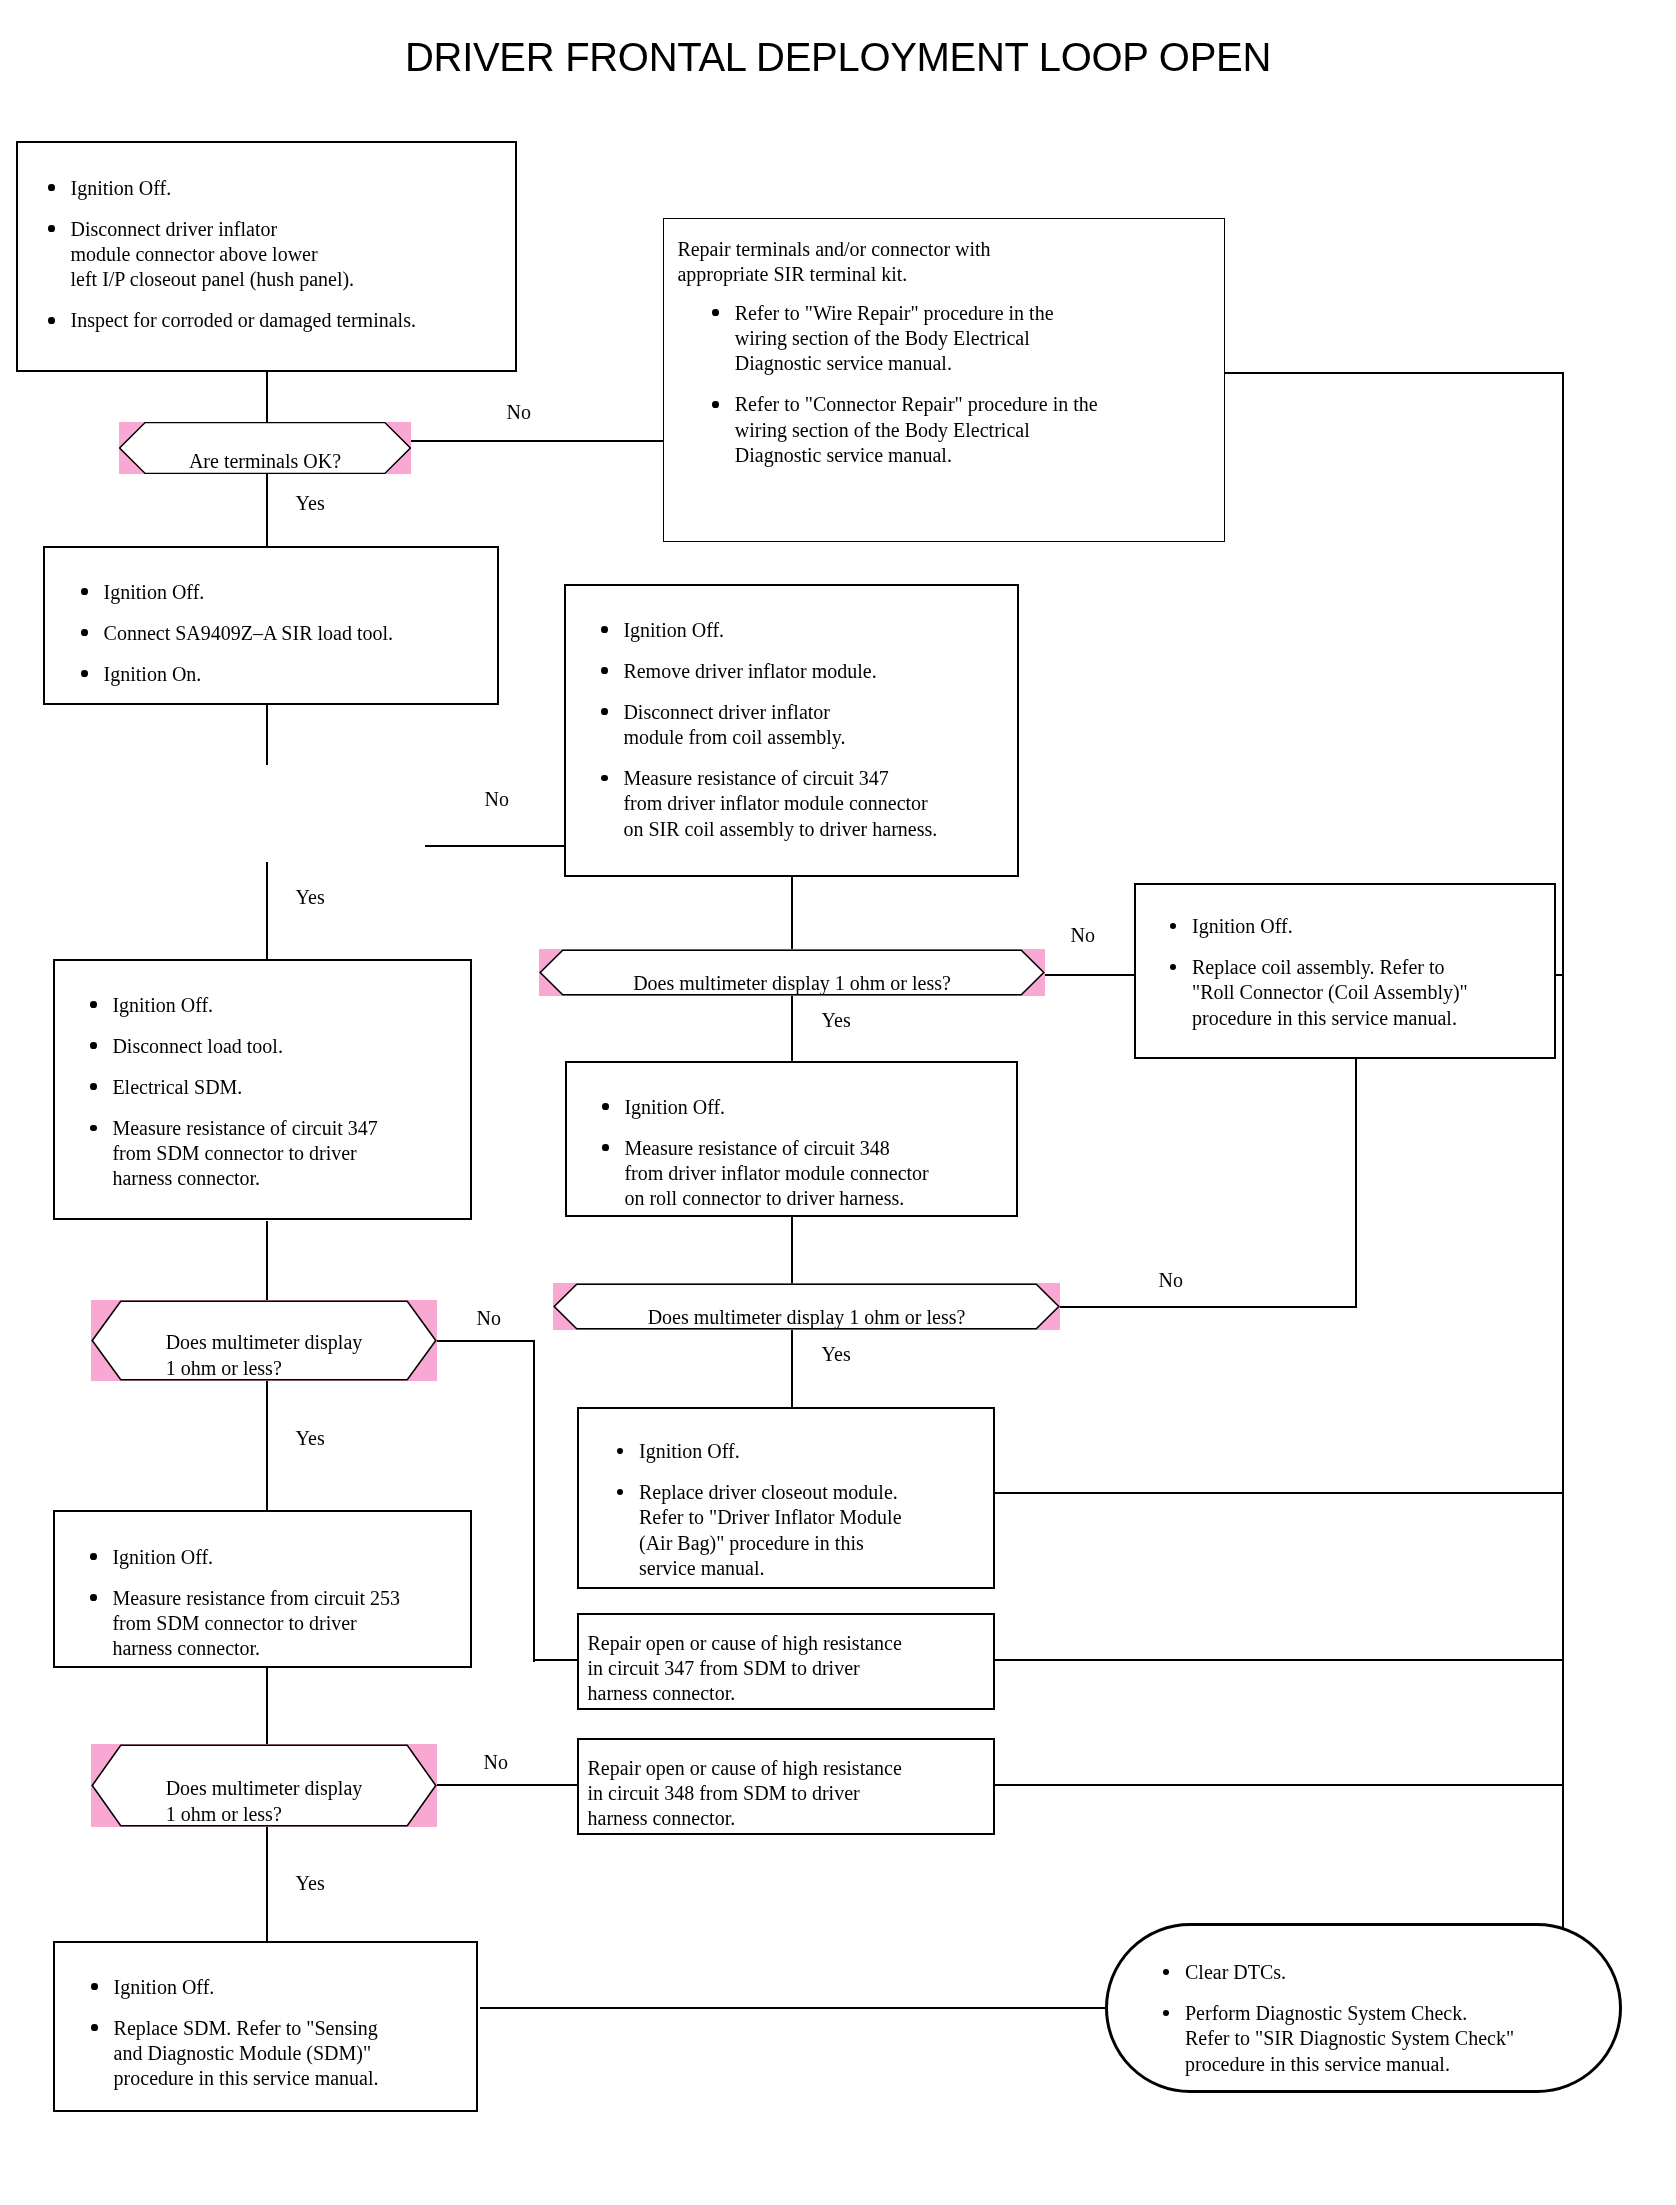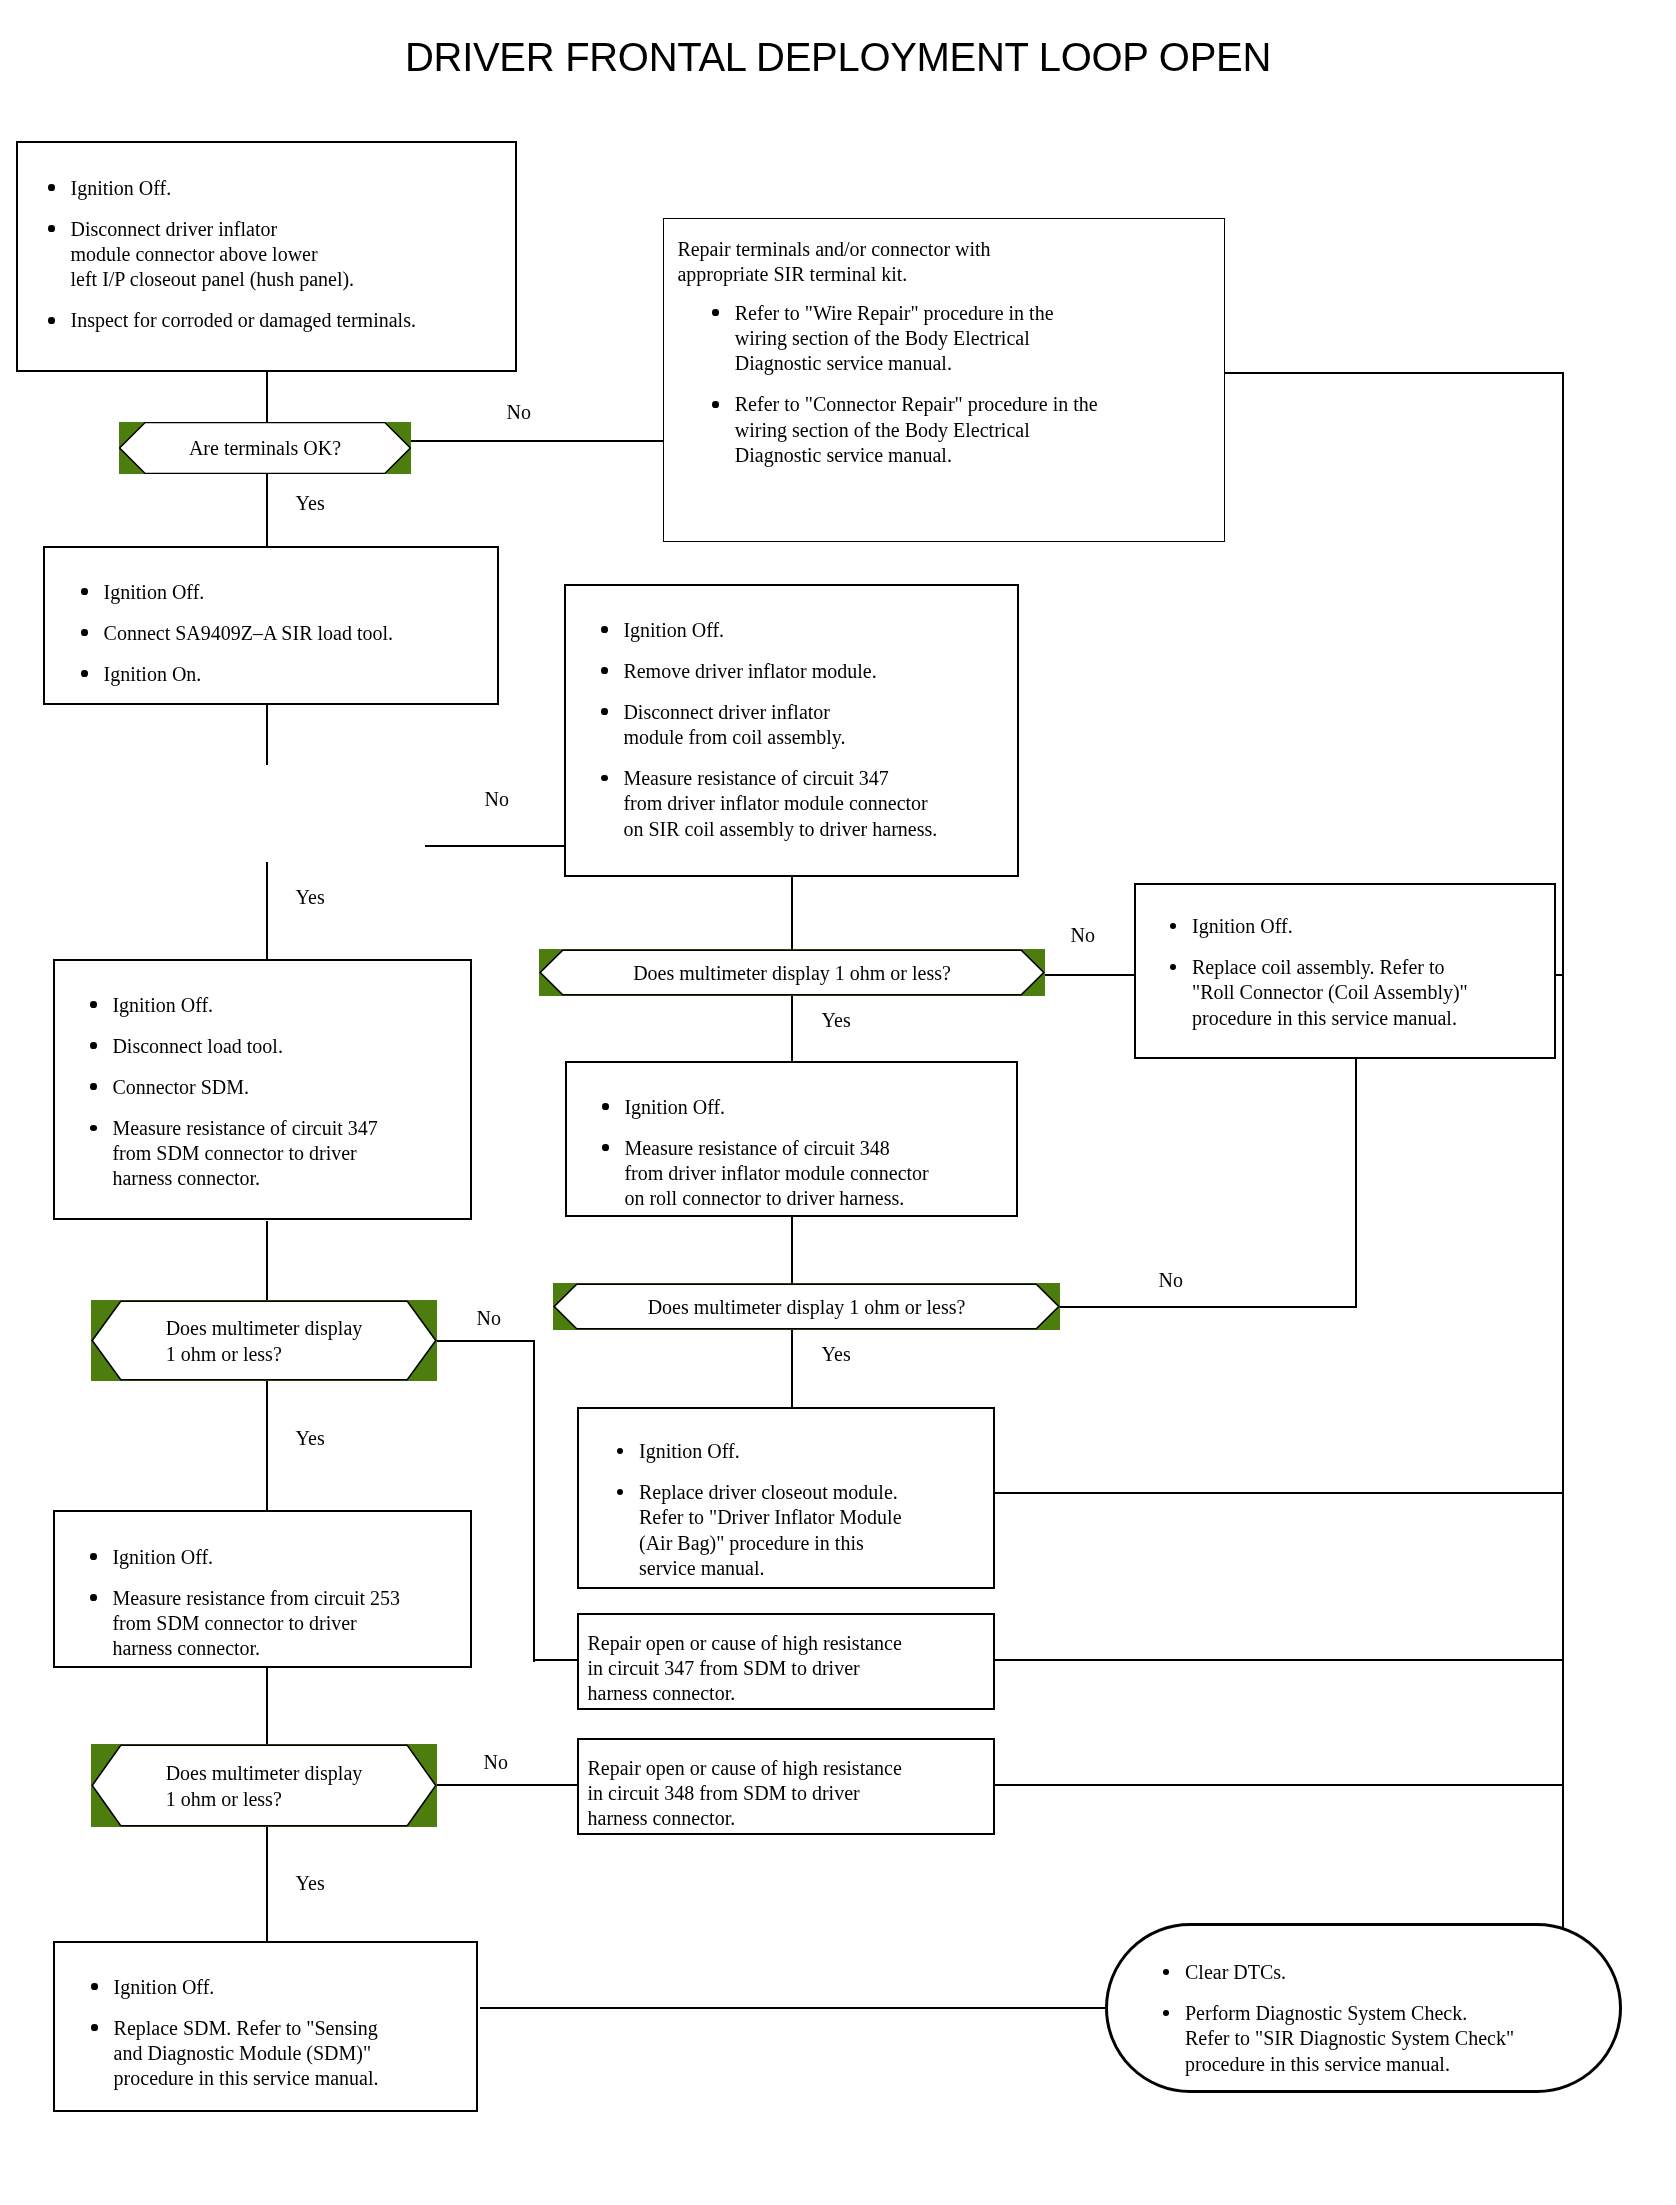--- a/index.html
+++ b/index.html
@@ -29,22 +29,22 @@
   ul.bl > li:last-child{margin-bottom:0;}
   ul.bl > li::before{
     content:"";position:absolute;left:9.7px;top:8.5px;
     width:6.7px;height:6.7px;border-radius:50%;background:#000;
   }
   p.plain{margin:0 0 13.4px 0;font-size:20px;line-height:1.26;}
   p.plain:last-child{margin-bottom:0;}
 
   
   .hex{
-    position:absolute;box-sizing:border-box;background:#4d7c0f;
-    display:flex;align-items:center;justify-content:center;
+    position:absolute;box-sizing:border-box;background:#f9a8d4;
+    display:flex;align-items:flex-end;justify-content:center;
     text-align:center;font-size:20px;line-height:1.3;
     z-index:6;
   }
   .hex svg{position:absolute;left:0;top:0;width:100%;height:100%;}
   .hex .htxt{position:relative;z-index:2;padding:0 34px;}
 
   
   .term{
     position:absolute;box-sizing:border-box;background:#fff;
     border:3px solid #000;border-radius:97px;
@@ -190,21 +190,21 @@
       <li style="white-space: pre-line;">Replace coil assembly.  Refer to
 "Roll Connector (Coil Assembly)"
 procedure in this service manual.</li>
     </ul>
   </div>
 
   <div class="box" style="left:53px;top:959px;width:419px;height:261px;padding:19.5px 9.7px 0 13.4px;">
     <ul class="bl">
       <li style="white-space: pre-line;">Ignition Off.</li>
       <li style="white-space: pre-line;">Disconnect load tool.</li>
-      <li style="white-space: pre-line;">Connector SDM.</li>
+      <li style="white-space: pre-line;">Electrical SDM.</li>
       <li style="white-space: pre-line;">Measure resistance of circuit 347
 from SDM connector to driver
 harness connector.</li>
     </ul>
   </div>
 
   <div class="box" style="left:565px;top:1061px;width:453px;height:156px;padding:19.5px 9.7px 0 13.4px;">
     <ul class="bl">
       <li style="white-space: pre-line;">Ignition Off.</li>
       <li style="white-space: pre-line;">Measure resistance of circuit 348

